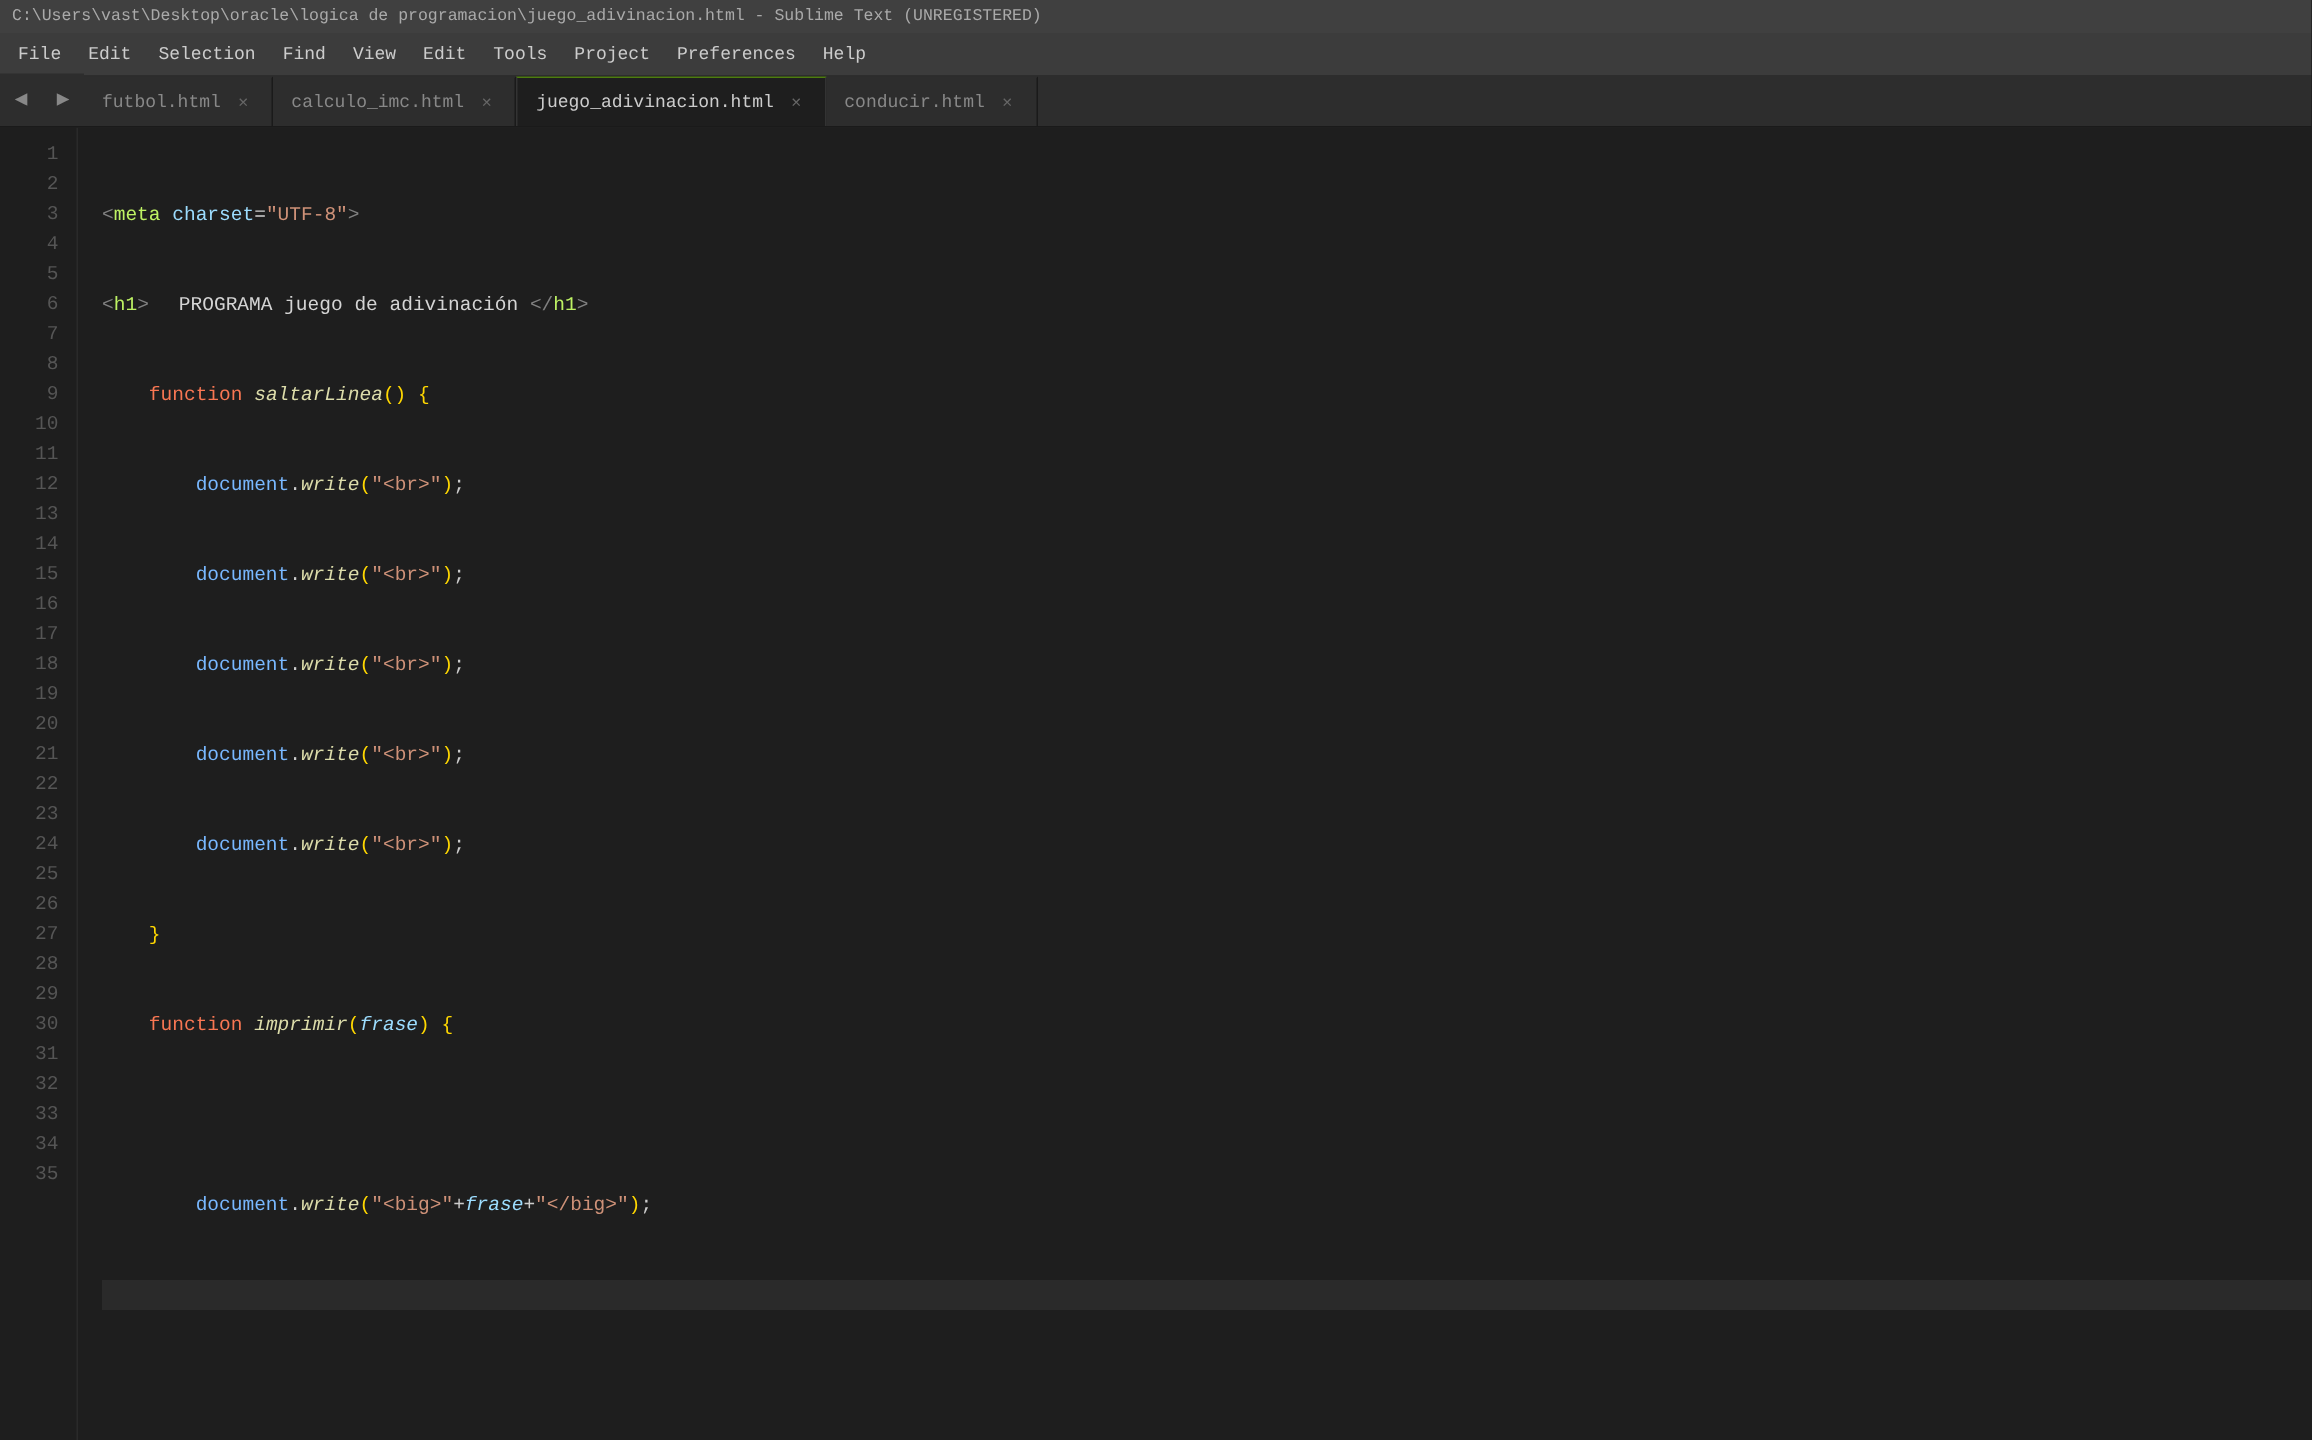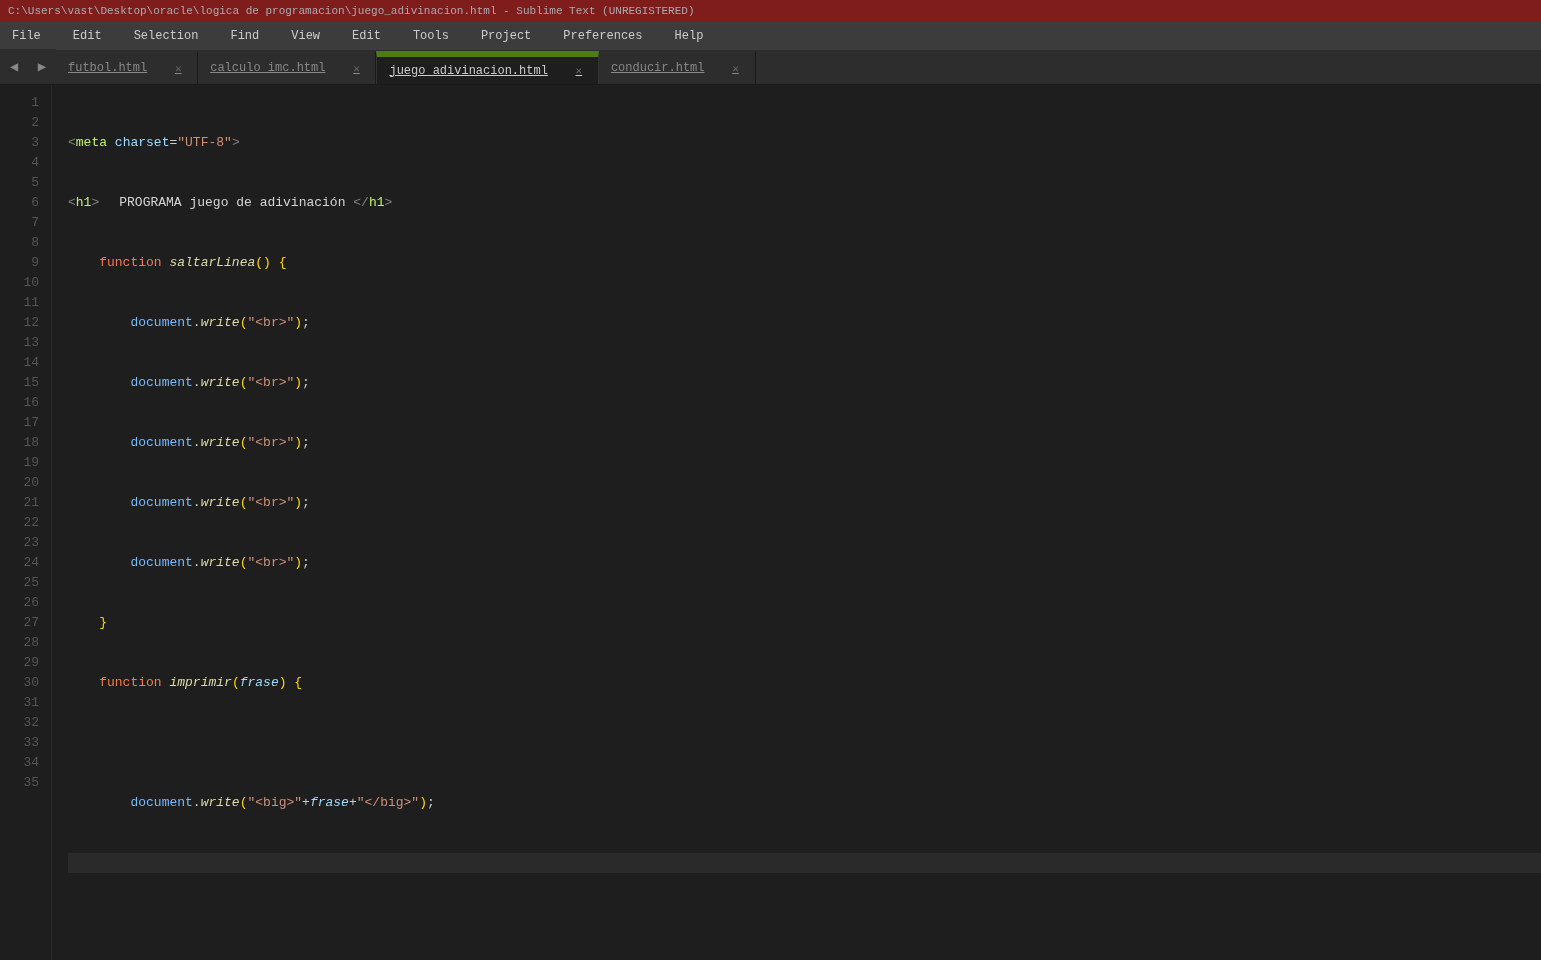--- a/index.html
+++ b/index.html
@@ -8,38 +8,38 @@
       font-family: 'Consolas', 'Courier New', monospace;
       font-size: 13px;
       color: #ccc;
       overflow: hidden;
       width: 1541px;
       height: 960px;
     }
 
     
     #title-bar {
-      background: #7f1d1d;
+      background: #404040;
       height: 22px;
       display: flex;
       align-items: center;
       padding: 0 8px;
       font-size: 11px;
       color: #aaa;
       user-select: none;
     }
 
     
     #menu-bar {
       background: #3c3c3c;
       height: 28px;
       display: flex;
       align-items: center;
       padding: 0 4px;
-      gap: 16px;
+      gap: 2px;
       font-size: 12px;
       color: #ccc;
     }
     .menu-item {
       padding: 4px 8px;
       cursor: pointer;
       border-radius: 3px;
     }
 
     
@@ -66,28 +66,27 @@
       display: flex;
       align-items: center;
       padding: 0 12px;
       height: 33px;
       background: #2d2d2d;
       color: #888;
       cursor: pointer;
       font-size: 12px;
       border-right: 1px solid #1a1a1a;
       border-top: 1px solid transparent;
-      gap: 24px;
+      gap: 8px;
       flex-shrink: 0;
-      text-decoration: underline;
     }
     .tab.active {
       background: #1e1e1e;
       color: #ccc;
-      border-top: 6px solid #4d7c0f;
+      border-top: 1px solid #4d7c0f;
       border-right: 1px solid #333;
       border-left: 1px solid #333;
     }
     .tab-close {
       font-size: 11px;
       color: #666;
       cursor: pointer;
       width: 14px;
       height: 14px;
       display: flex;

